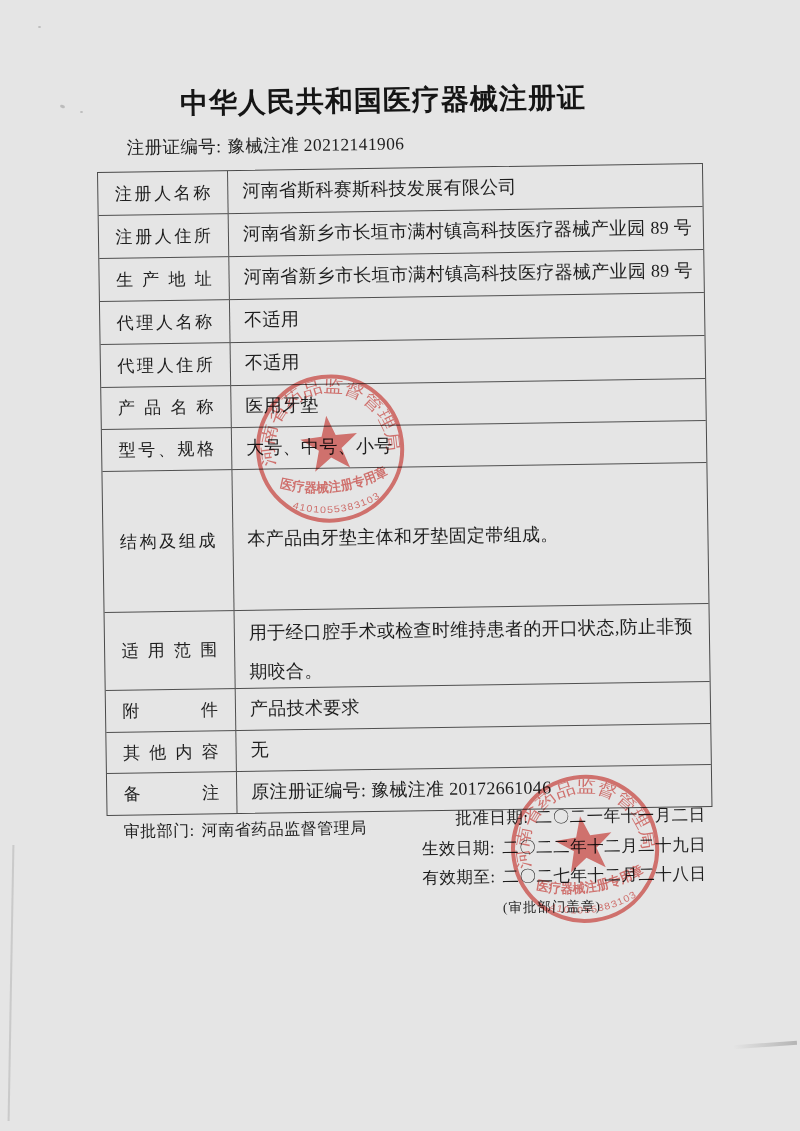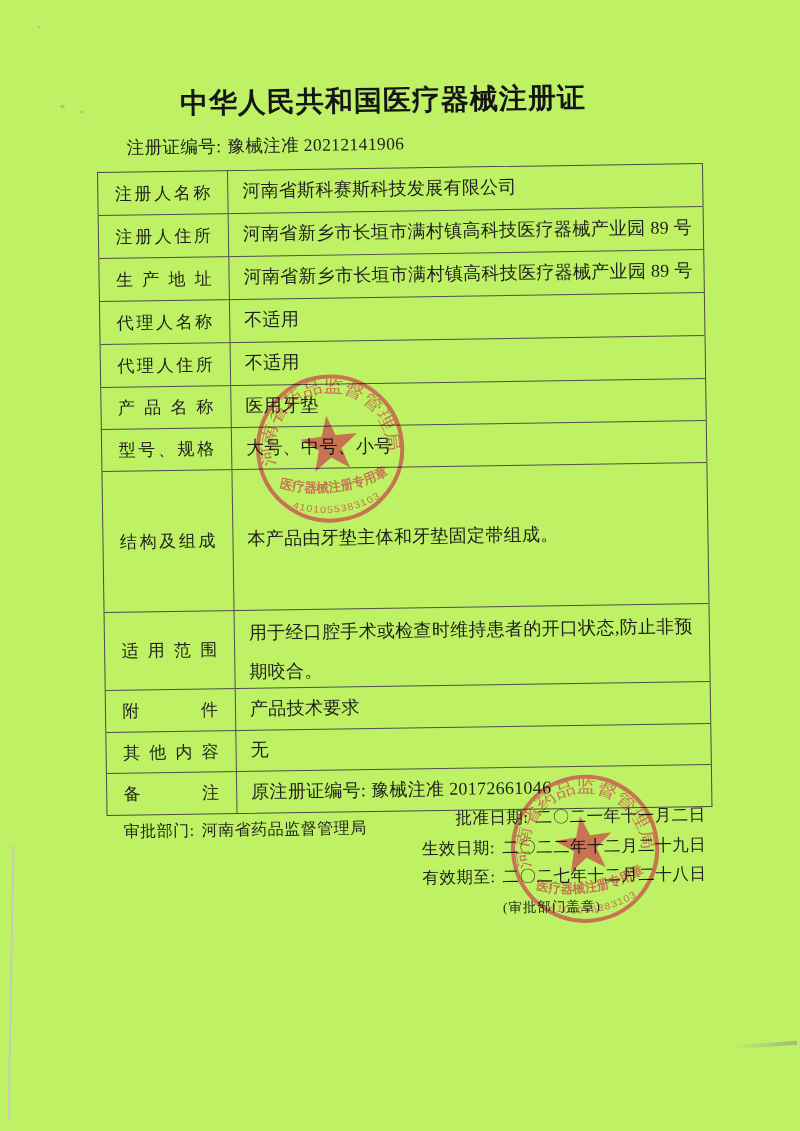--- a/index.html
+++ b/index.html
@@ -1,19 +1,19 @@
 <!DOCTYPE html>
 <html><head>
 <meta charset="utf-8">
 <style>
   html,body{margin:0;padding:0;}
   .page{
     position:relative;
     width:800px;height:1131px;
-    background:#bef264;
+    background:#e5e5e5;
     overflow:hidden;
     font-family:"Liberation Serif","DejaVu Serif",serif;
     color:#1e1e1e;
   }
   .rot{
     position:absolute;inset:0;
     transform:rotate(-0.85deg);
     transform-origin:97px 172px;
   }
   .doc-title{

